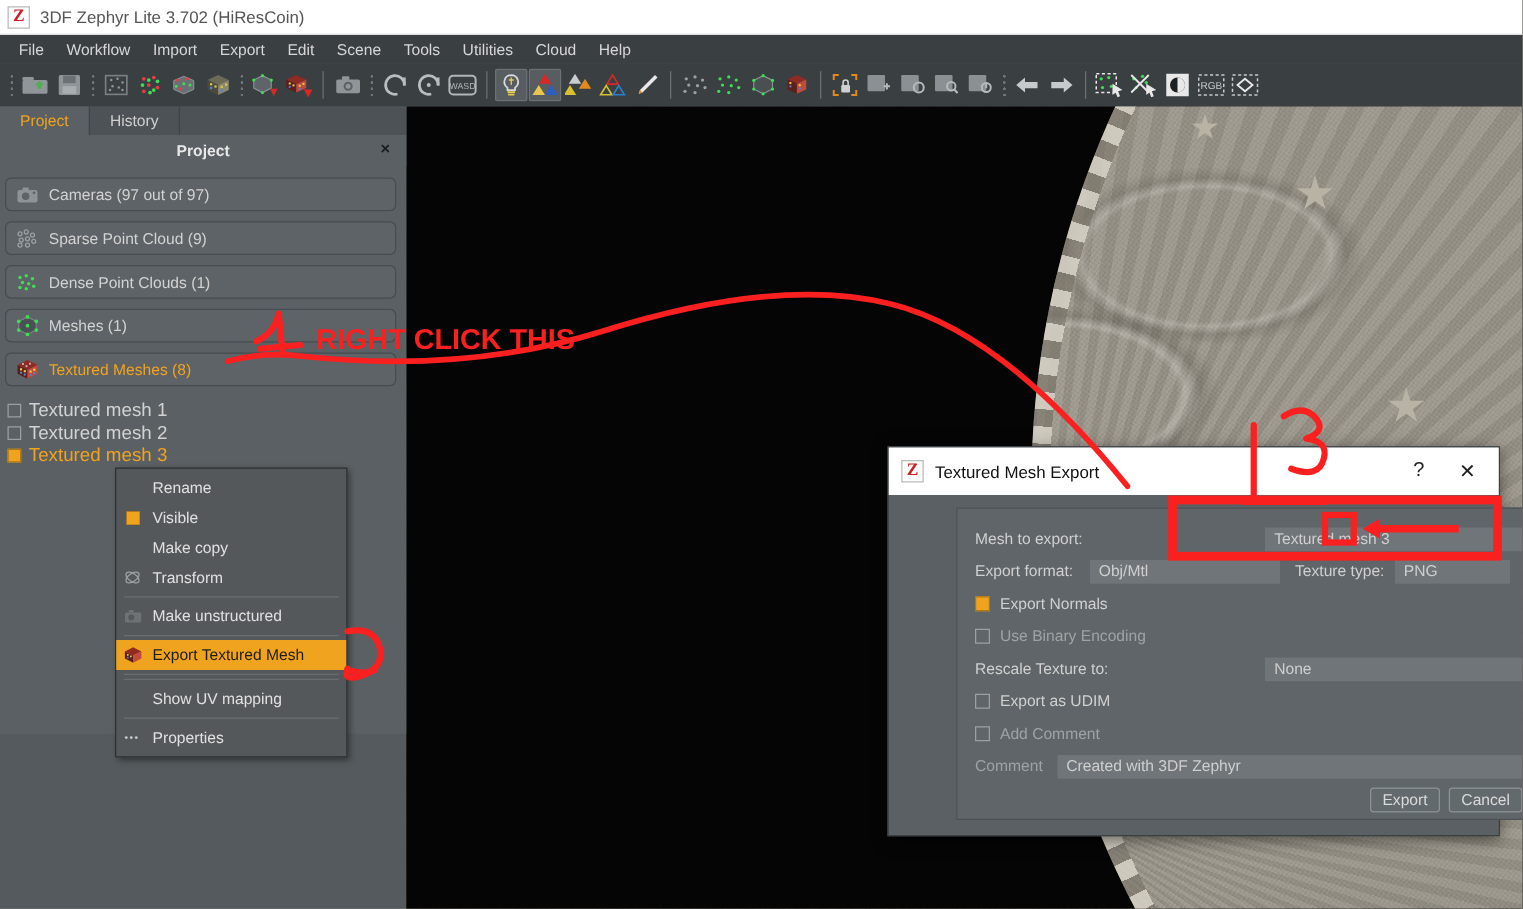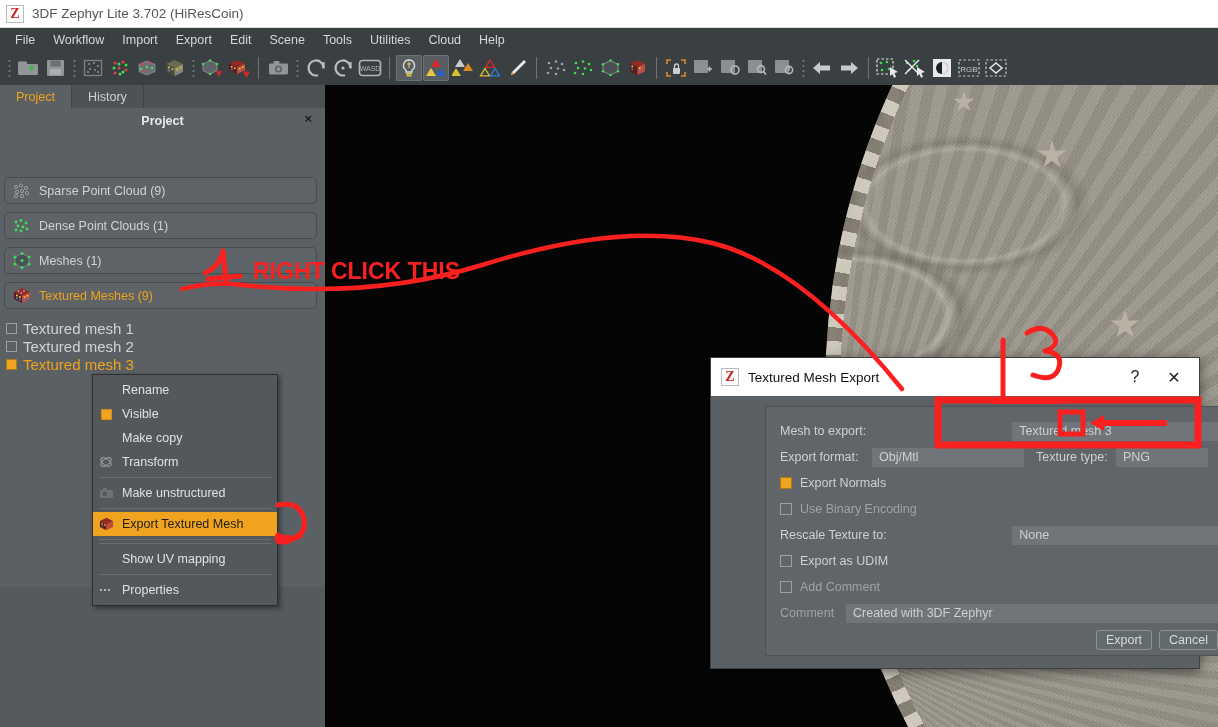--- a/index.html
+++ b/index.html
@@ -234,20 +234,31 @@
 </div>
 
 <div id="leftpanel">
   <div id="tabs">
     <div class="tab active">Project</div>
     <div class="tab">History</div>
   </div>
   <div id="panel-head">Project</div>
   <div id="panel-close">×</div>
 
+  <div class="proj-row" style="top:57px;">
+    <span class="proj-ico">
+      <svg width="18" height="14" viewBox="0 0 18 14">
+          <rect x="1" y="3" width="16" height="10" rx="1.6" fill="#8d9396"></rect>
+          <rect x="5" y="1" width="5" height="2.5" rx="1" fill="#8d9396"></rect>
+          <circle cx="7.5" cy="8" r="3" fill="#5d6366"></circle>
+          <circle cx="14.2" cy="5.2" r="1.1" fill="#5d6366"></circle>
+        </svg>
+    </span>
+    <span>Cameras (97 out of 97)</span>
+  </div>
 
   <div class="proj-row" style="top:92px;">
     <span class="proj-ico">
       <svg width="18" height="16" viewBox="0 0 18 16">
         <g fill="none" stroke="#9aa0a3" stroke-width="1">
           <circle cx="3" cy="4" r="1.6"></circle>
             <circle cx="8" cy="2.5" r="1.6"></circle>
             <circle cx="13" cy="5" r="1.6"></circle>
           <circle cx="4" cy="9" r="1.6"></circle>
             <circle cx="9" cy="8" r="1.6"></circle>
@@ -314,21 +325,21 @@
             <rect x="10.6" y="12.1" width="1.7" height="1.7"></rect>
             <rect x="13.6" y="10.6" width="1.7" height="1.7"></rect>
           </g>
         <g fill="#d8d8d8" opacity=".8">
             <rect x="4.6" y="3.4" width="1.5" height="1.5"></rect>
             <rect x="10.2" y="3.2" width="1.5" height="1.5"></rect>
             <rect x="7.4" y="5.2" width="1.5" height="1.5"></rect>
           </g>
       </svg>
     </span>
-    <span>Textured Meshes (9)</span>
+    <span>Textured Meshes (8)</span>
   </div>
 
   <div class="child" style="top:234px;">
     <span class="cb"></span>
     <span>Textured mesh 1</span>
   </div>
   <div class="child" style="top:252px;">
     <span class="cb"></span>
     <span>Textured mesh 2</span>
   </div>

